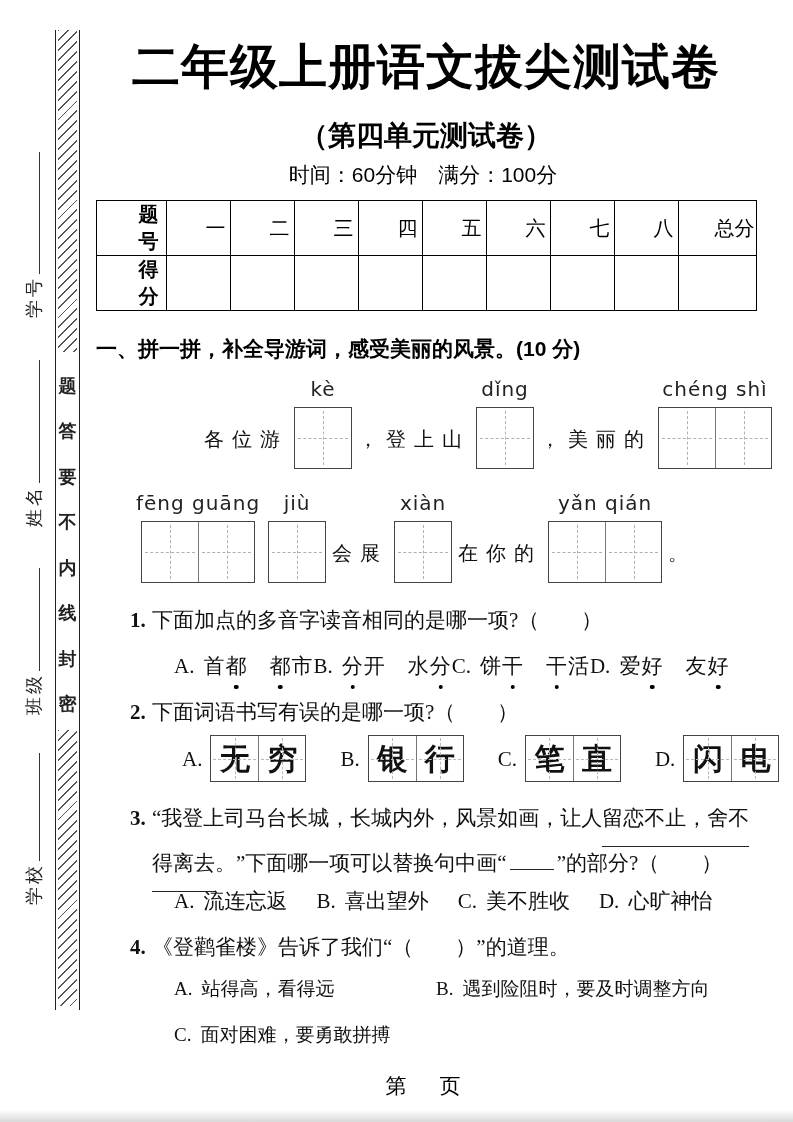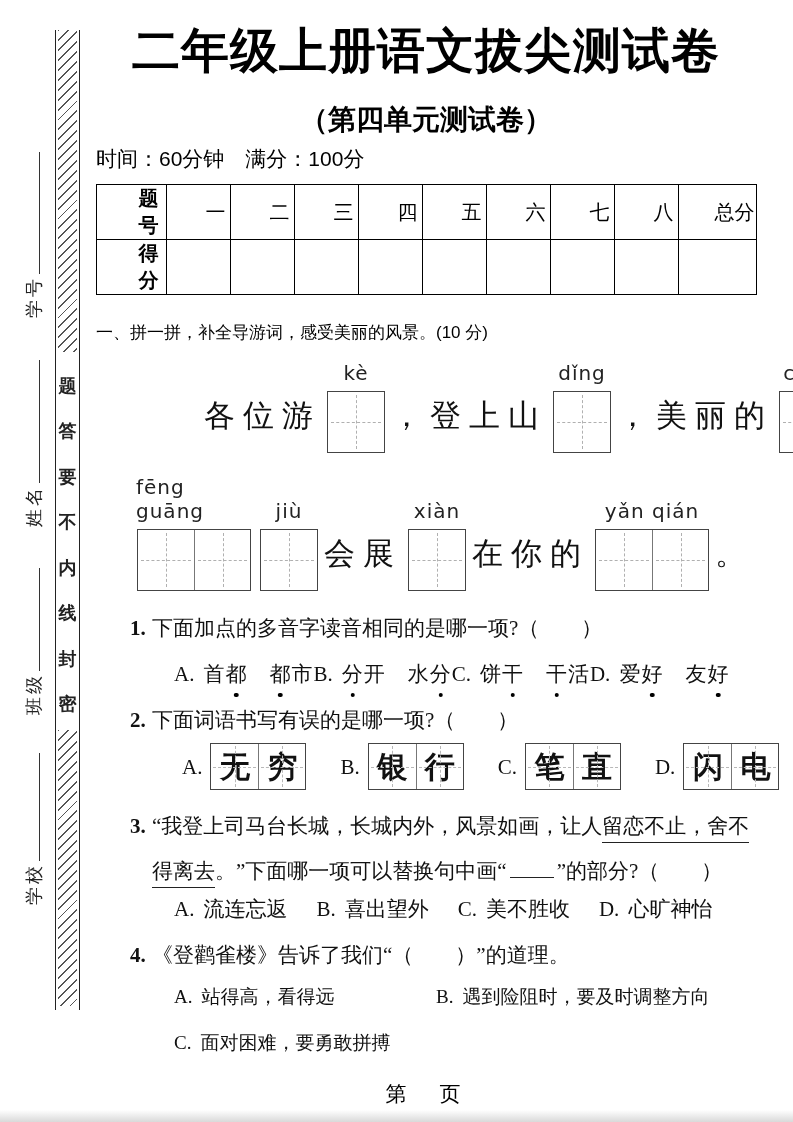--- a/index.html
+++ b/index.html
@@ -26,50 +26,50 @@
     background:repeating-linear-gradient(135deg, #555 0 1.3px, transparent 1.3px 7px); }
   .hatch-top { top:0; height:322px; }
   .hatch-bottom { top:700px; height:276px; }
   .seal-chars {
     position:absolute; left:0; right:0; top:344px; height:342px;
     display:flex; flex-direction:column; justify-content:space-between; align-items:center;
     font-size:18px; font-weight:bold; font-family:"Liberation Sans", sans-serif; color:#222;
   }
   
   .main { position:absolute; left:96px; top:0; width:660px; }
-  .title { margin-top:24px; text-align:center; font-size:48px; line-height:54px;
+  .title { margin-top:40px; text-align:center; font-size:48px; line-height:54px;
     font-weight:900; letter-spacing:1px; font-family:"Liberation Sans", sans-serif; color:#000; }
   .subtitle { margin-top:24px; text-align:center; font-size:28px; line-height:36px;
     font-weight:bold; font-family:"Liberation Sans", sans-serif; color:#000; }
-  .meta { margin-top:8px; text-align:left; padding-right:6px; font-size:21px; line-height:26px;
+  .meta { margin-top:8px; text-align:center; padding-right:6px; font-size:21px; line-height:26px;
     font-family:"Liberation Sans", sans-serif; color:#000; }
   
   table.score { margin-top:12px; width:660px; border-collapse:collapse; table-layout:fixed;
     font-family:"Liberation Sans", sans-serif; }
   table.score td { border:1.5px solid #000; height:38px; text-align:center;
     font-size:20px; color:#000;padding-left:34px; }
   td.tb-label { font-weight:600; }
   
-  .sec-heading { margin-top:24px; font-size:17px; line-height:28px; font-weight:normal;
+  .sec-heading { margin-top:24px; font-size:21px; line-height:28px; font-weight:bold;
     font-family:"Liberation Sans", sans-serif; color:#000; }
   
   .fill-row { display:flex; align-items:flex-end; }
   .row1 { margin-top:14px; padding-left:106px; }
   .row2 { margin-top:22px; padding-left:36px; }
   .unit { display:flex; flex-direction:column; align-items:center; margin:0 4px; }
   .pinyin { font-size:20px; line-height:24px; margin-bottom:6px;
     font-family:"DejaVu Sans", sans-serif; color:#222; letter-spacing:1px; }
   .tian { display:flex; border:1.6px solid #444; background:#fff; }
   .tian .cell { width:56px; height:60px; position:relative; }
   .tian .cell + .cell { border-left:1px solid #777; }
   .tian .cell::before { content:''; position:absolute; left:3px; right:3px; top:50%;
     border-top:1px dashed #b0b0b0; }
   .tian .cell::after { content:''; position:absolute; top:3px; bottom:3px; left:50%;
     border-left:1px dashed #b0b0b0; }
-  .fill-text { font-size:31px; letter-spacing:8px; margin:0 2px 16px 2px; white-space:nowrap; }
+  .fill-text { font-size:20px; letter-spacing:8px; margin:0 2px 16px 2px; white-space:nowrap; }
   
   .q { position:relative; padding-left:56px; font-size:21px; color:#111; }
   .q-num { position:absolute; left:34px; font-weight:bold; }
   .q1-line { margin-top:22px; line-height:30px; }
   .q2-line { margin-top:16px; line-height:30px; }
   .q3-para { margin-top:14px; line-height:45px; }
   .q4-line { margin-top:16px; line-height:30px; }
   .opts { display:flex; padding-left:78px; font-size:21px; line-height:30px; }
   .opts-q1 { margin-top:16px; }
   .opts-q3 { margin-top:0; gap:29px; }
@@ -83,21 +83,21 @@
   .opt-boxed { display:flex; align-items:center; white-space:nowrap; }
   .word-box { display:flex; border:1.6px solid #444; margin-left:8px; }
   .word-box .wcell { width:47px; height:45px; position:relative; display:flex;
     align-items:center; justify-content:center; font-size:30px; font-weight:600;
     font-family:"Liberation Serif", serif; }
   .word-box .wcell + .wcell { border-left:1px solid #777; }
   .word-box .wcell::before { content:''; position:absolute; left:2px; right:2px; top:50%;
     border-top:1px dashed #b8b8b8; }
   .word-box .wcell::after { content:''; position:absolute; top:2px; bottom:2px; left:50%;
     border-left:1px dashed #b8b8b8; }
-  .ul { border-bottom:1.5px solid #222; padding-bottom:4px; }
+  .ul { border-bottom:1.5px solid #222; padding-bottom:16px; }
   .blank { display:inline-block; width:44px; height:1.1em; border-bottom:1.5px solid #222;
     margin:0 3px; vertical-align:baseline; }
   
   .q4-grid { margin-top:12px; padding-left:78px; display:grid;
     grid-template-columns:262px 1fr; row-gap:16px; font-size:19px; line-height:30px; }
   .footer { margin-top:22px; text-align:center; font-size:21px; letter-spacing:6px;
     font-family:"Liberation Sans", sans-serif; color:#000; }
   .scan-edge { position:absolute; left:0; right:0; bottom:0; height:12px;
     background:linear-gradient(#fff, #d9d9d9); }
 </style>

